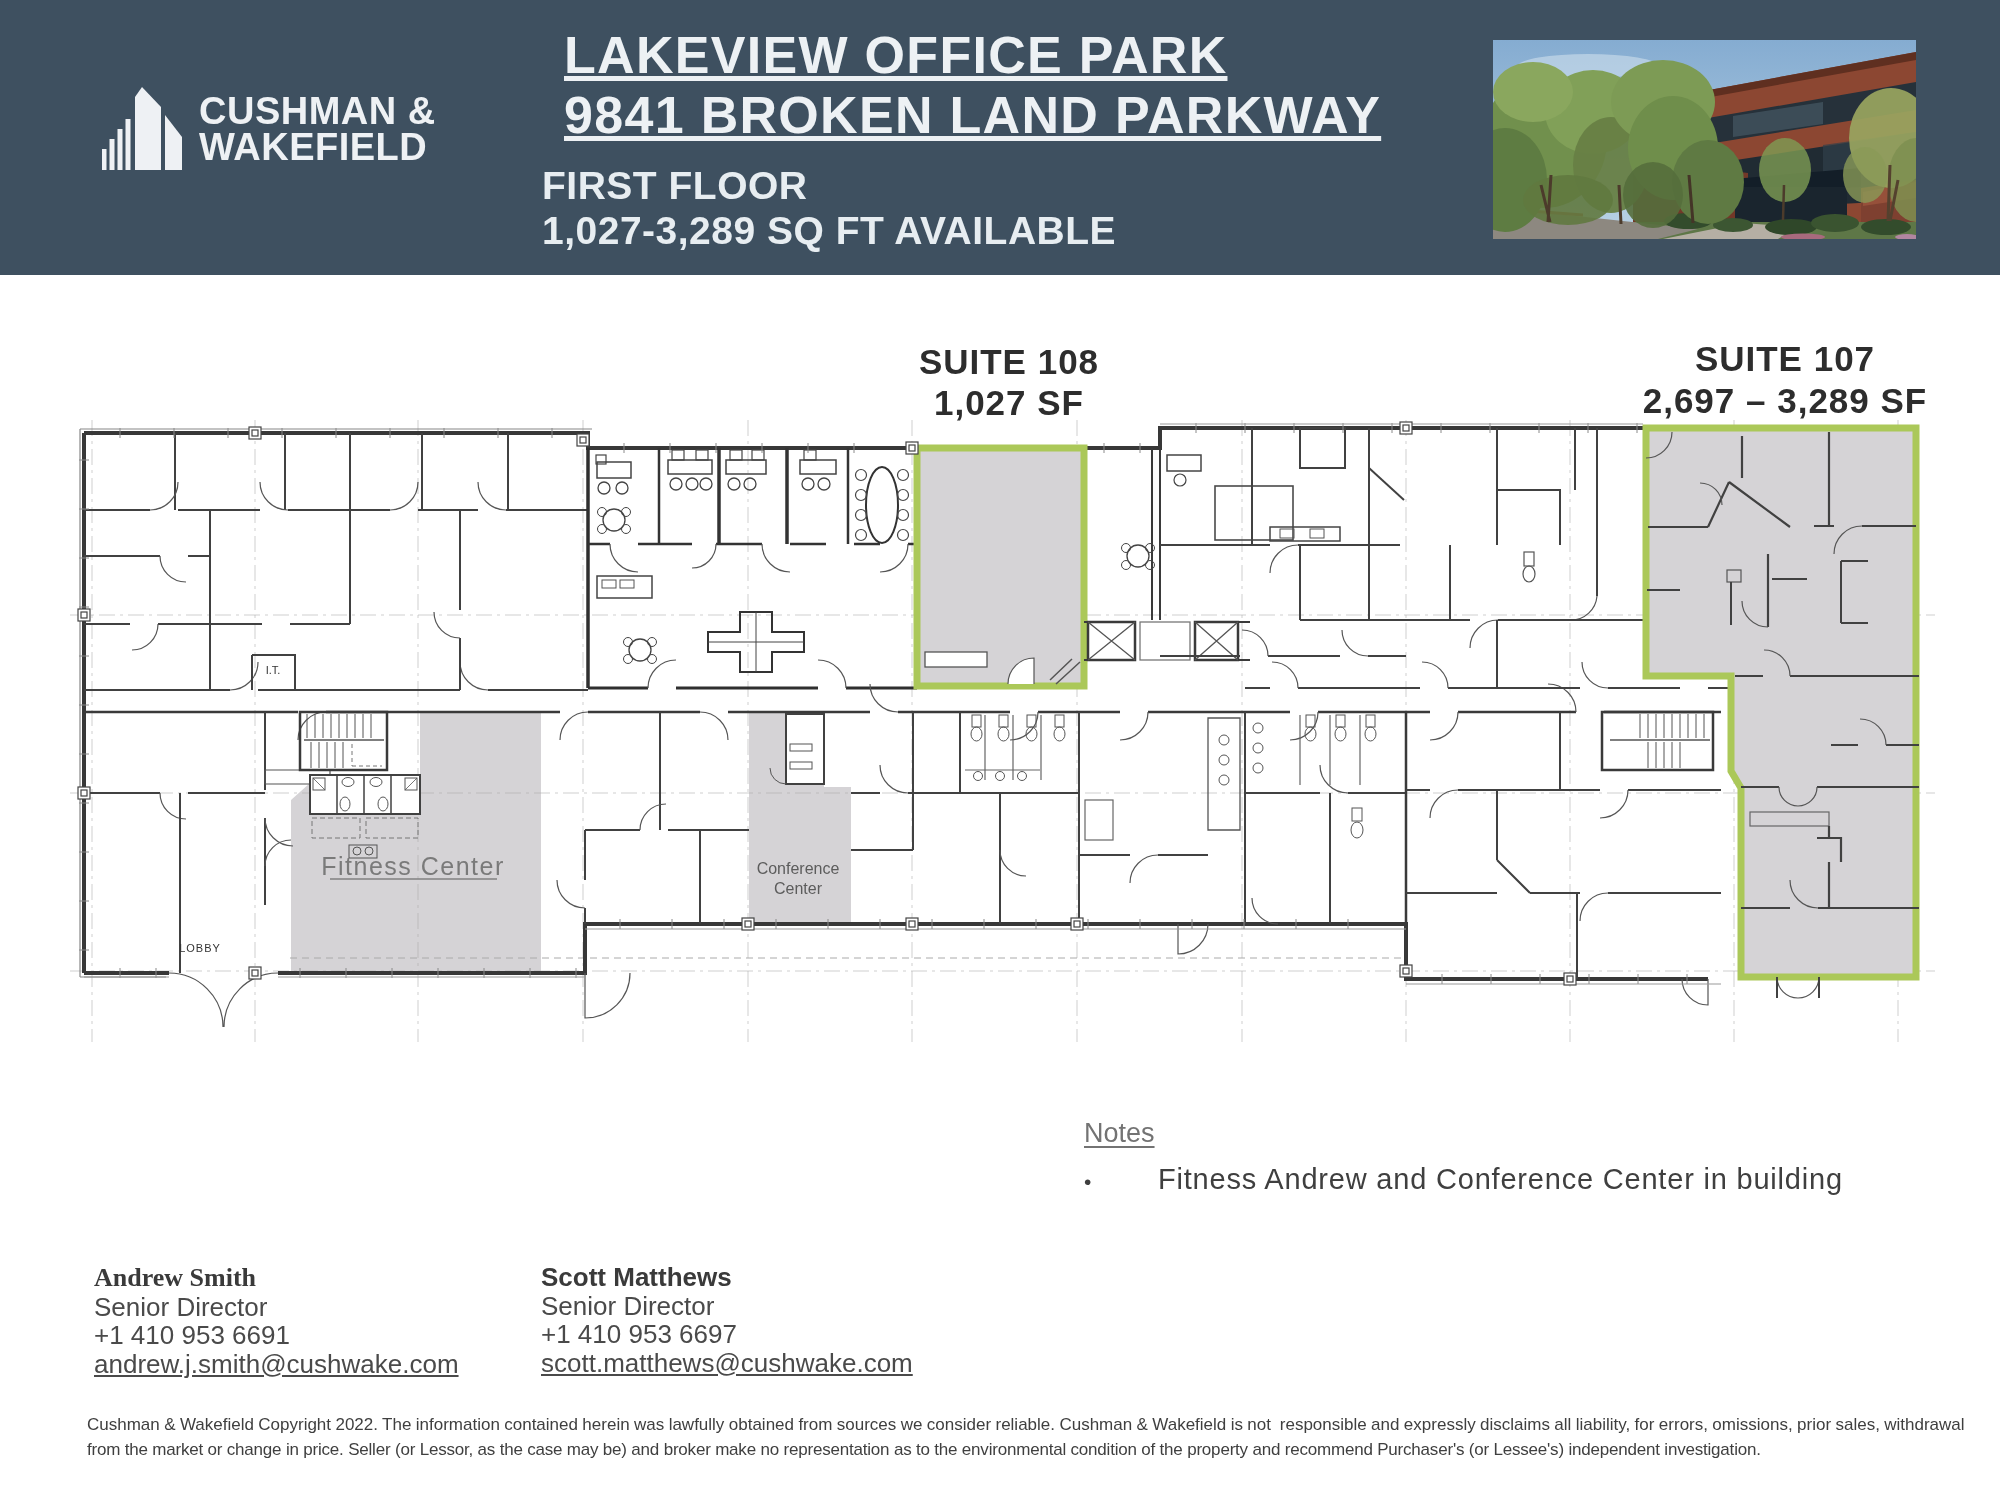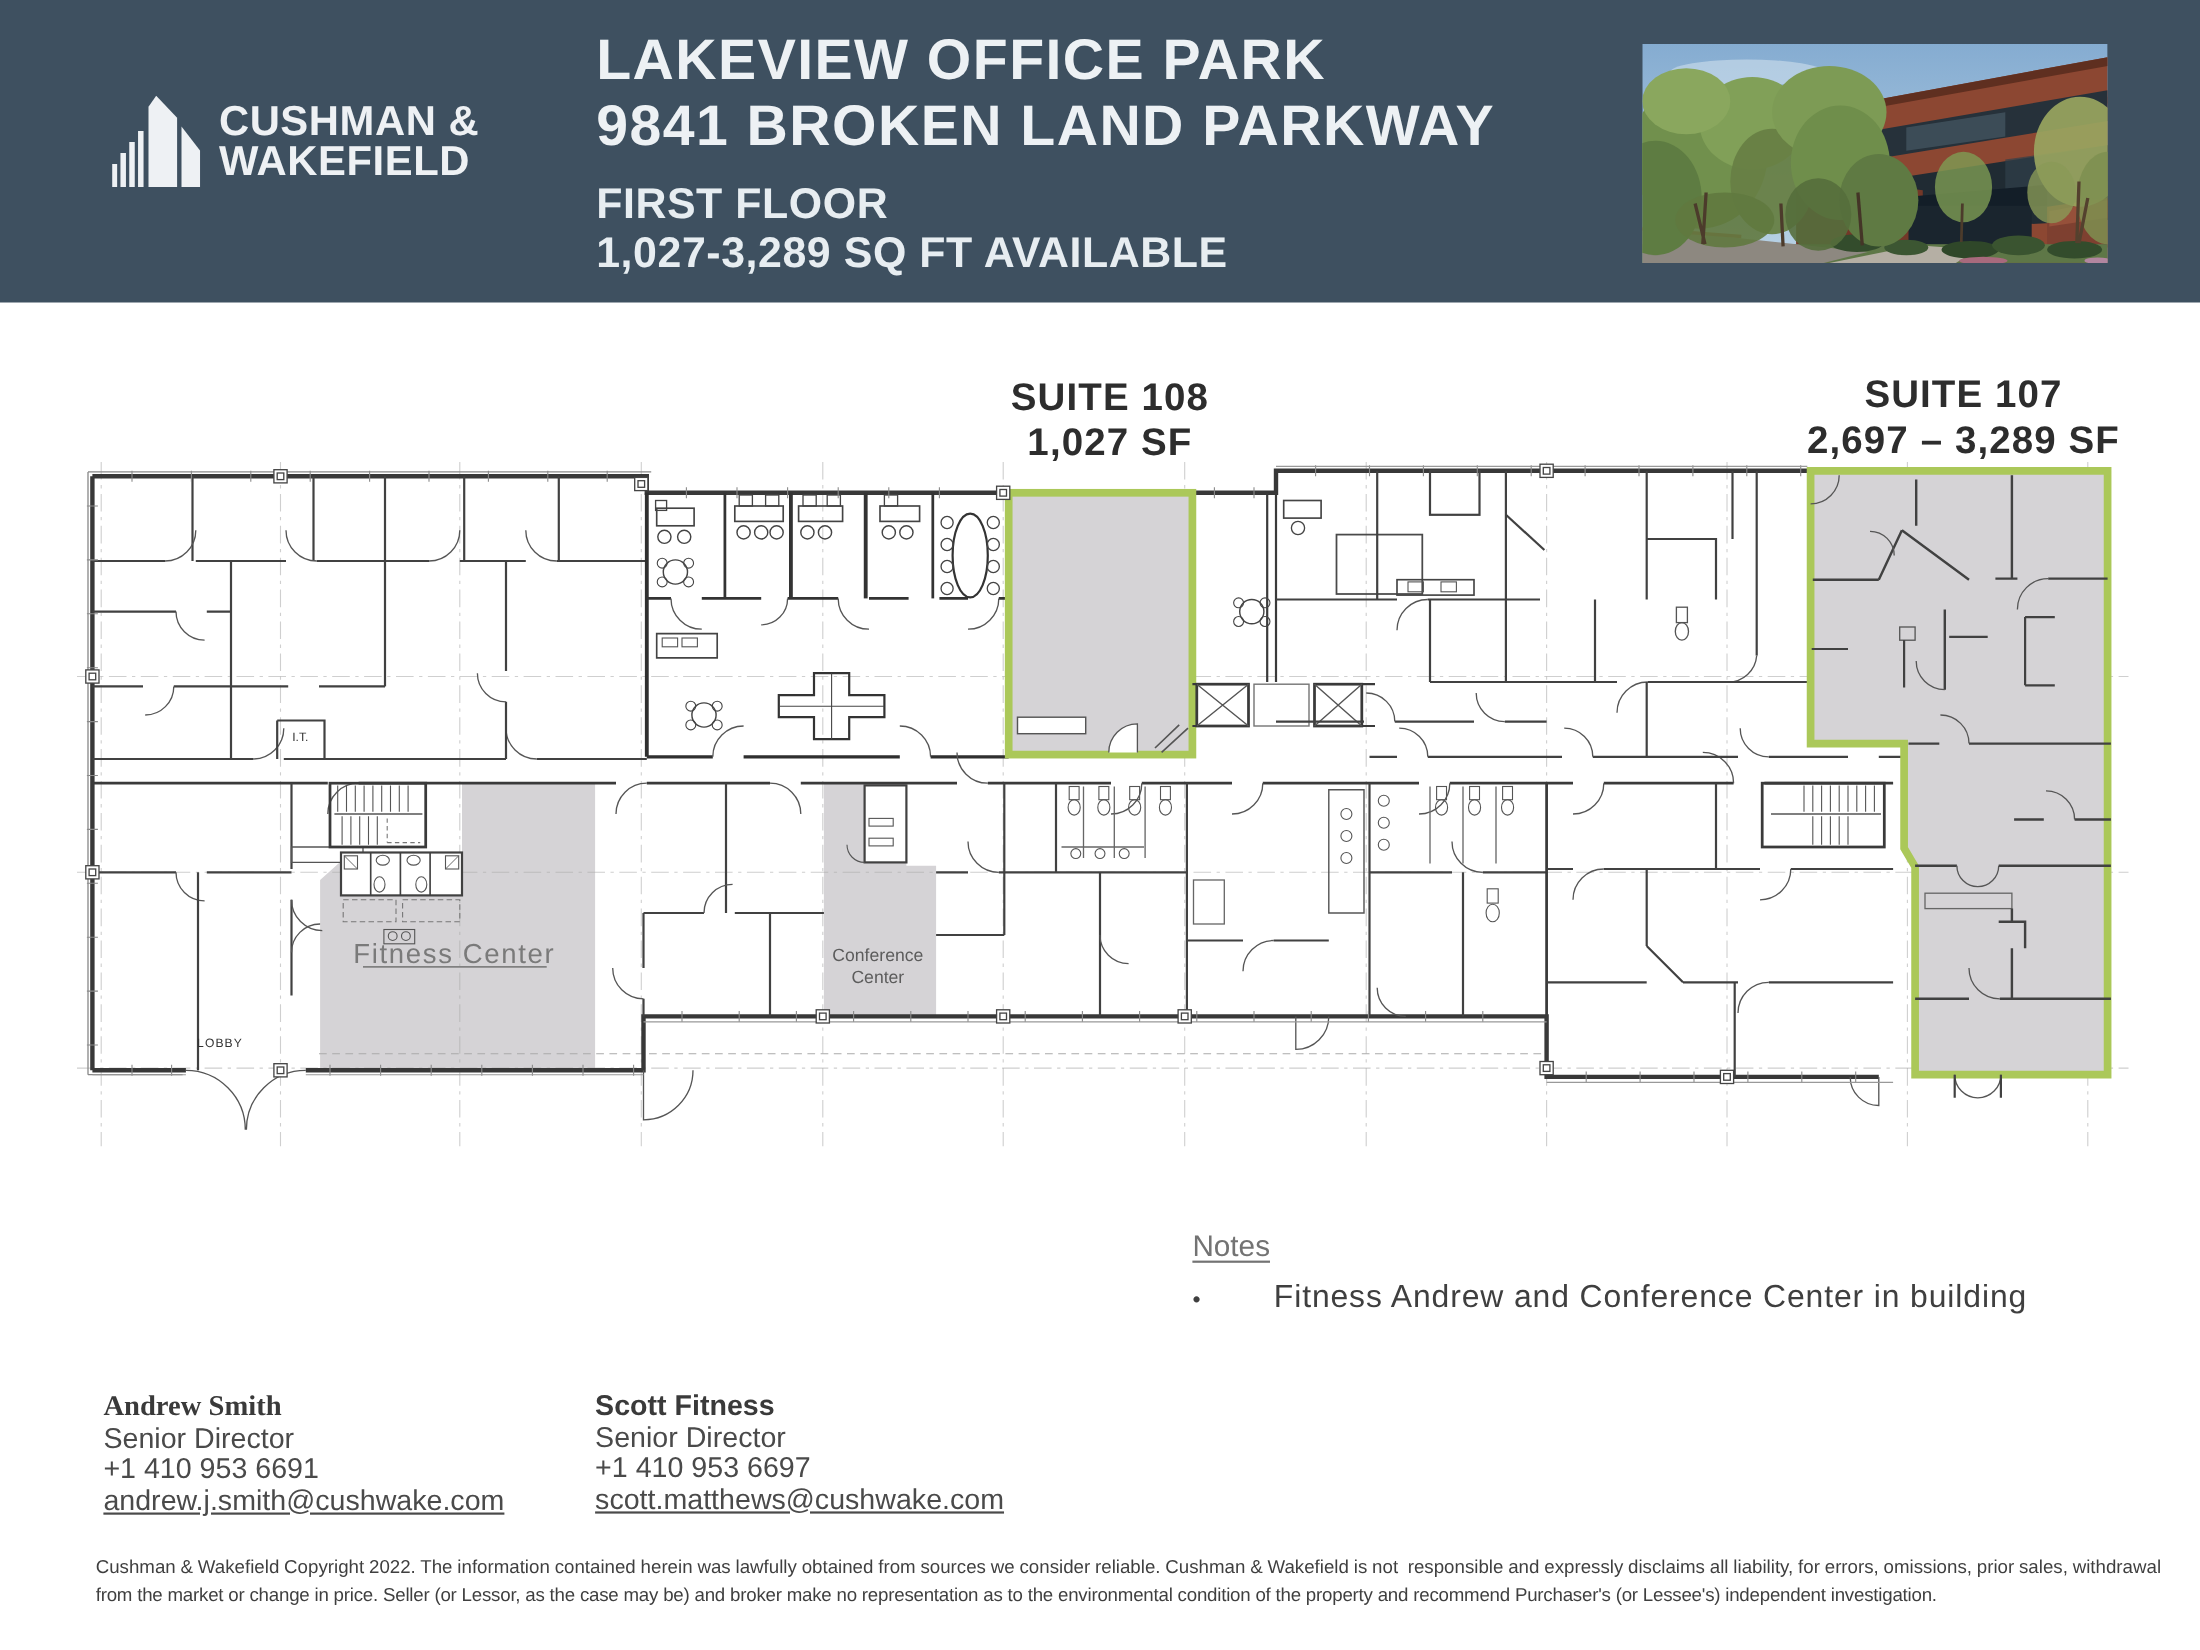--- a/index.html
+++ b/index.html
@@ -10,21 +10,21 @@
 <svg class="abs" style="left:102px;top:87px;" width="80" height="83" viewBox="0 0 80 83">
 <path d="M2,62 V83 M10,52 V83 M18,42 V83 M26,32 V83" stroke="#eef1f4" stroke-width="5" fill="none"></path>
 
 <polygon points="33,83 33,10 40,0 59,20 59,83" fill="#eef1f4"></polygon>
 
 <polygon points="63,83 63,28 80,50 80,83" fill="#eef1f4"></polygon>
     </svg>
 
 <div class="abs" style="left:199px;top:93px;color:#eef1f4;font-weight:bold;font-size:38px;line-height:36px;letter-spacing:0.5px;">CUSHMAN &amp;<br>WAKEFIELD</div>
 
-<div class="abs" style="left:542px;top:25px;color:#edf1f4;font-weight:bold;font-size:52px;line-height:60px;letter-spacing:1.3px;">LAKEVIEW OFFICE PARK<br>9841 BROKEN LAND PARKWAY</div>
+<div class="abs" style="left:564px;top:25px;color:#edf1f4;font-weight:bold;font-size:52px;line-height:60px;letter-spacing:1.3px;text-decoration:underline;">LAKEVIEW OFFICE PARK<br>9841 BROKEN LAND PARKWAY</div>
 
 <div class="abs" style="left:542px;top:163px;color:#e7edf1;font-weight:bold;font-size:39px;line-height:45px;letter-spacing:0.5px;">FIRST FLOOR<br>1,027-3,289 SQ FT AVAILABLE</div>
 
 <svg class="abs" style="left:1493px;top:40px;" width="423" height="199" viewBox="0 0 423 199">
 <defs>
         <linearGradient id="sky" x1="0" y1="0" x2="0" y2="1">
           <stop offset="0" stop-color="#85acd1"></stop>
           <stop offset="1" stop-color="#bad3e5"></stop>
         </linearGradient>
       </defs>
@@ -620,16 +620,16 @@
       </g>
 </svg>
 
 <div class="abs" style="left:1084px;top:1118px;color:#737373;font-size:27px;text-decoration:underline;text-underline-offset:4px;">Notes</div>
 
 <div class="abs" style="left:1084px;top:1170px;color:#3f3f3f;font-size:21px;">•</div>
 <div class="abs" style="left:1158px;top:1163px;color:#3f3f3f;font-size:29px;letter-spacing:0.8px;">Fitness Andrew and Conference Center in building</div>
 
 <div class="abs" style="left:94px;top:1263px;font-size:26px;line-height:28.5px;color:#4a4a4a;"><b style="color:#3a3a3a;font-family:Liberation Serif, serif;">Andrew Smith</b><br>Senior Director<br>+1 410 953 6691<br><span style="text-decoration:underline;">andrew.j.smith@cushwake.com</span></div>
 
-<div class="abs" style="left:541px;top:1263px;font-size:26px;line-height:28.5px;color:#4a4a4a;"><b style="color:#3a3a3a;">Scott Fitness</b><br>Senior Director<br>+1 410 953 6697<br><span style="text-decoration:underline;">scott.matthews@cushwake.com</span></div>
+<div class="abs" style="left:541px;top:1263px;font-size:26px;line-height:28.5px;color:#4a4a4a;"><b style="color:#3a3a3a;">Scott Matthews</b><br>Senior Director<br>+1 410 953 6697<br><span style="text-decoration:underline;">scott.matthews@cushwake.com</span></div>
 
 <div class="abs" style="left:87px;top:1415px;font-size:17px;color:#3f3f3f;white-space:nowrap;word-spacing:-0.33px;">Cushman &amp; Wakefield Copyright 2022. The information contained herein was lawfully obtained from sources we consider reliable. Cushman &amp; Wakefield is not&nbsp; responsible and expressly disclaims all liability, for errors, omissions, prior sales, withdrawal</div>
 <div class="abs" style="left:87px;top:1440px;font-size:17px;color:#3f3f3f;letter-spacing:-0.2px;">from the market or change in price. Seller (or Lessor, as the case may be) and broker make no representation as to the environmental condition of the property and recommend Purchaser's (or Lessee's) independent investigation.</div>
 </div>
 </body></html>

